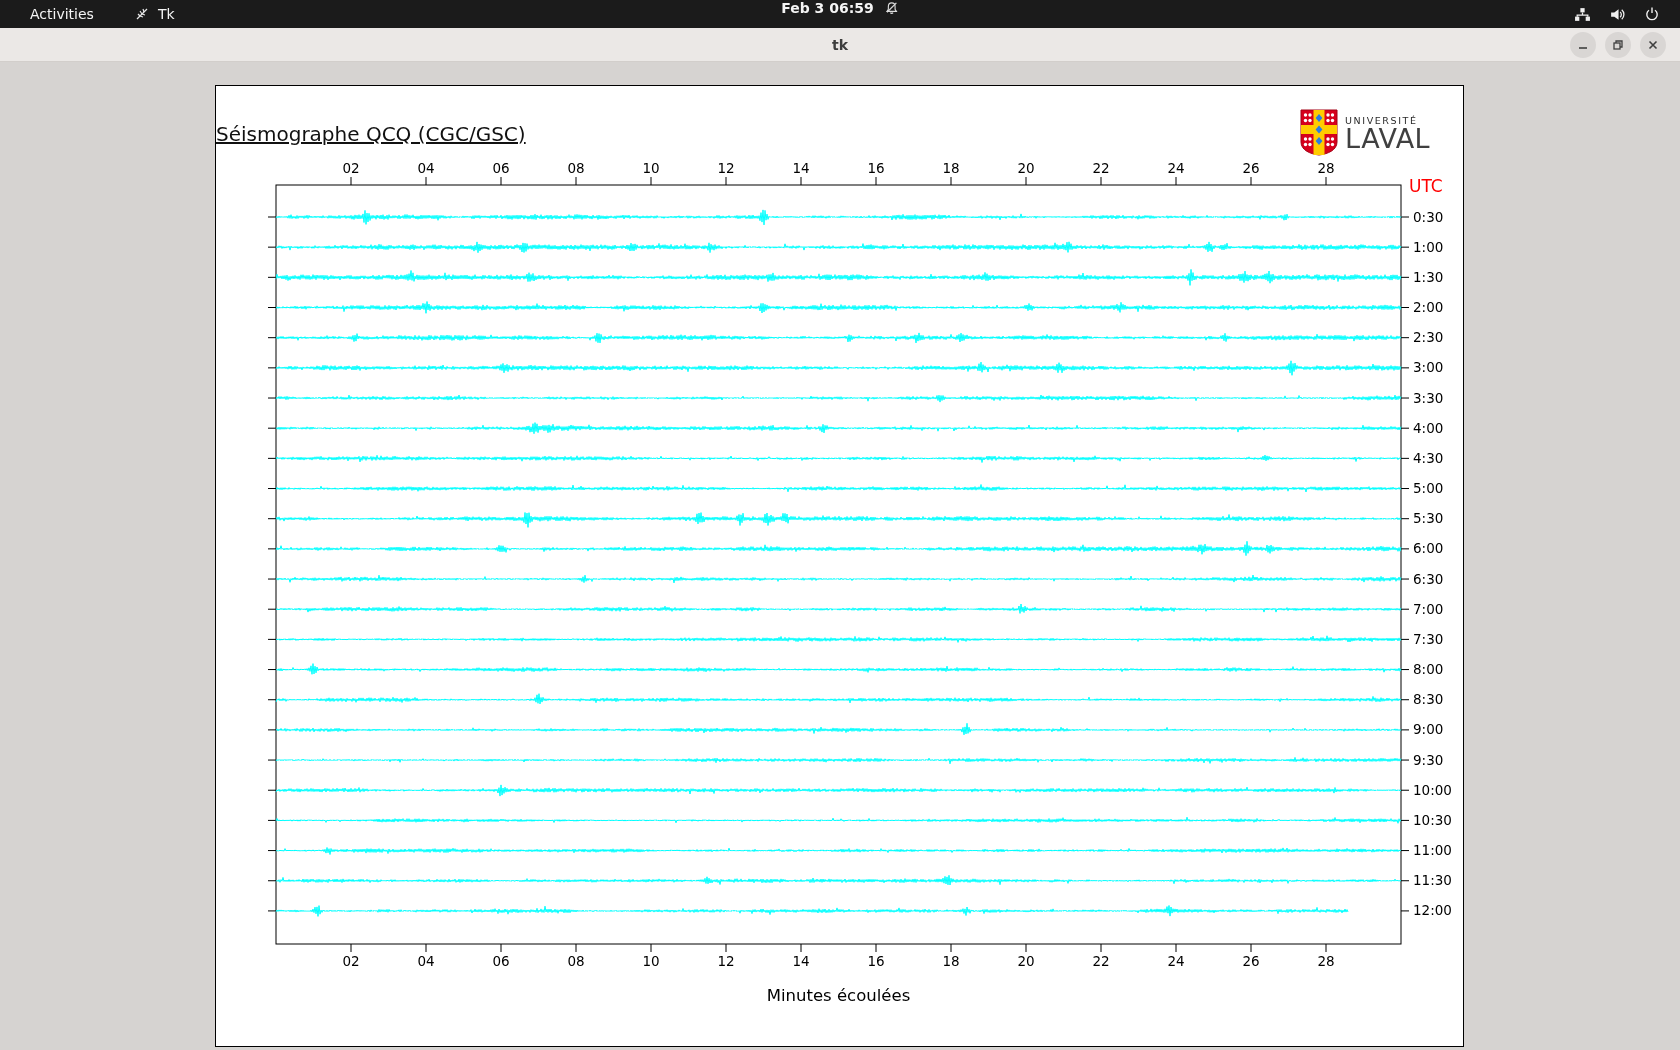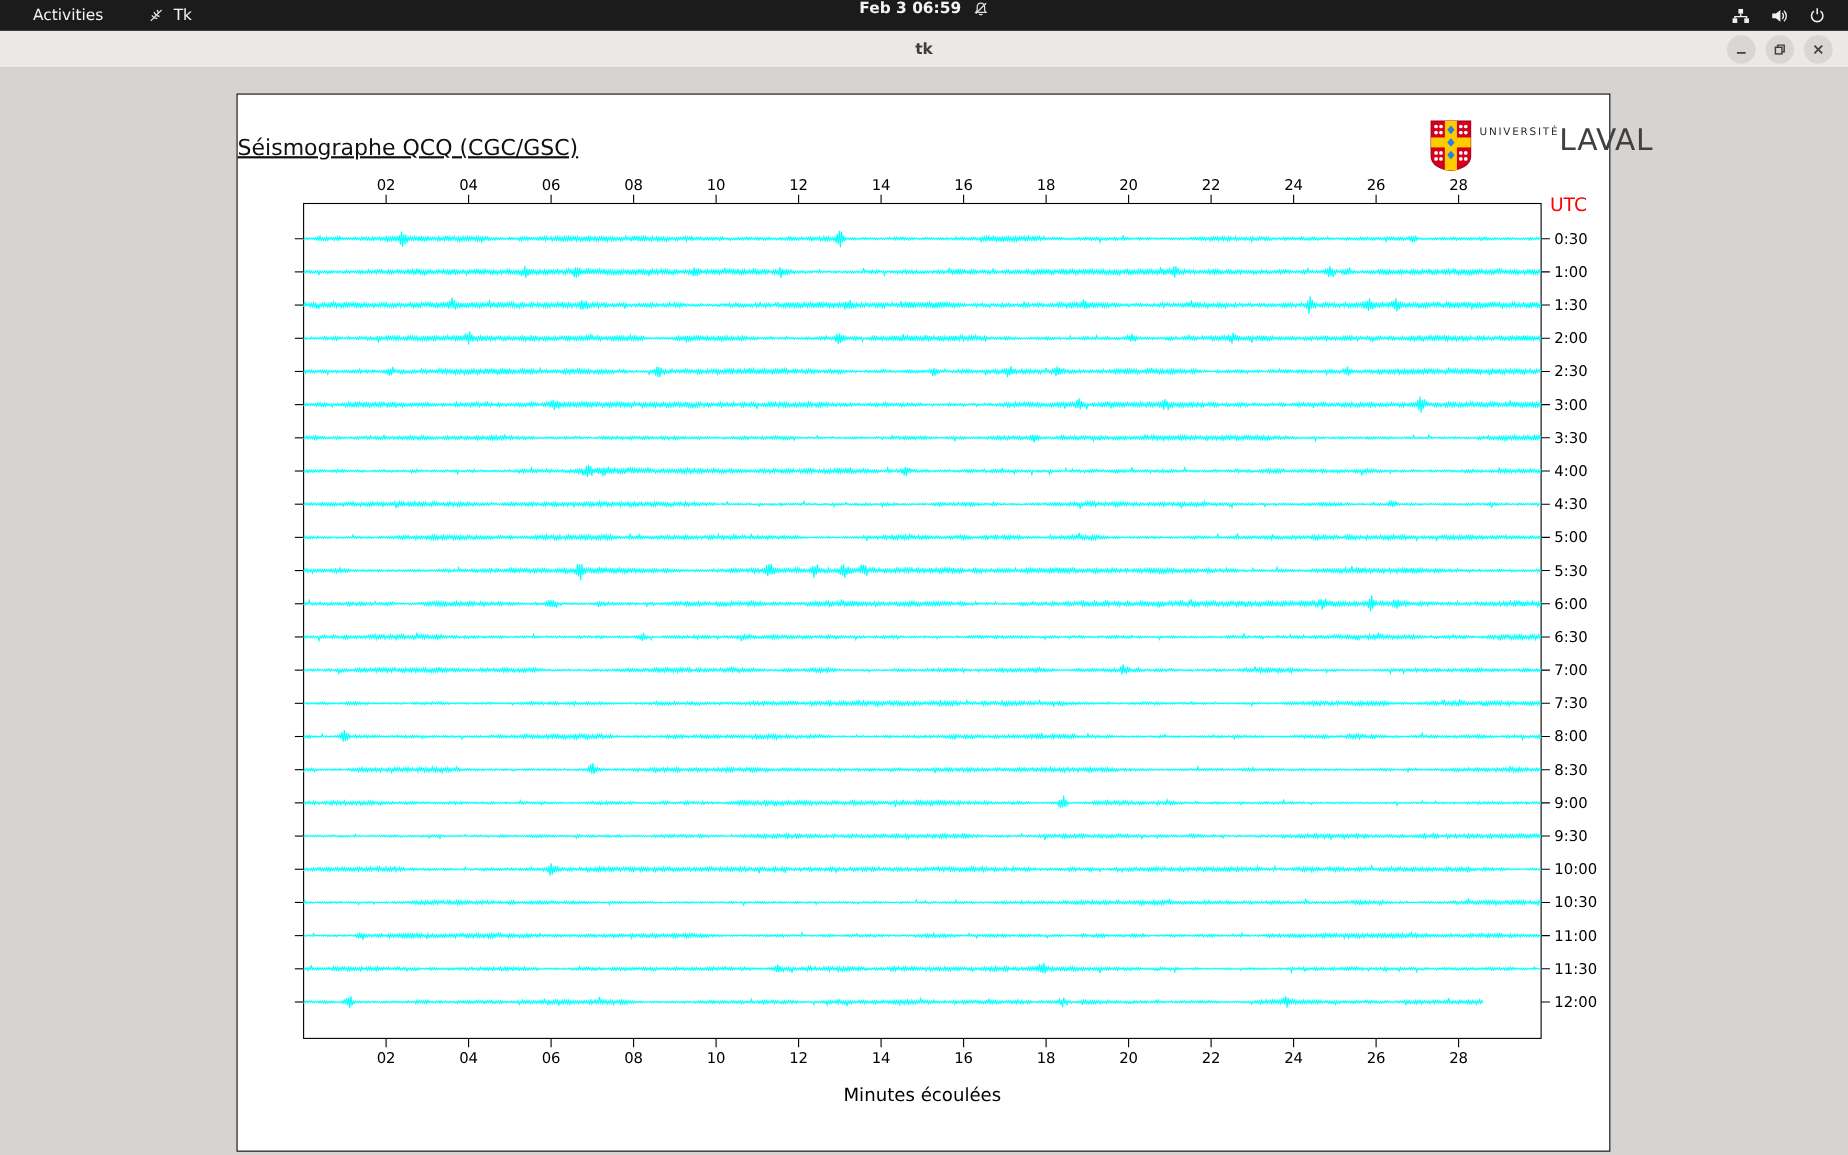--- a/index.html
+++ b/index.html
@@ -29,21 +29,21 @@
 
   
   .desktop { position:absolute; left:0; top:62px; width:1680px; height:988px; background:#d6d3d1; }
   .seismo-canvas { position:absolute; left:215px; top:23px; width:1249px; height:962px;
                    background:#ffffff; border:1px solid #000; }
   .org-block { position:absolute; left:60px; top:16px; font-size:15px; color:#111;
                line-height:19px; white-space:pre; }
   .plot-title { position:absolute; left:0; right:0; top:36px; text-align:left;
                 font-size:20px; color:#111;text-decoration:underline; }
   .logo { position:absolute; left:1084px; top:23px; display:flex; align-items:flex-start; gap:7px; }
-  .logo-text { display:flex; flex-direction:row; margin-top:6px;justify-content:flex-end; }
+  .logo-text { display:flex; flex-direction:column; margin-top:6px;justify-content:flex-end; }
   .logo-uni { font-size:9.5px; letter-spacing:1.6px; color:#2b2b2b; }
   .logo-laval { font-size:27px; color:#404040; letter-spacing:0.5px; line-height:26px; }
   .plot-svg { position:absolute; left:0; top:0; }
 </style>
 </head>
 <body>
 
 <div class="topbar">
   <div class="left">
     <span class="activities">Activities</span>

